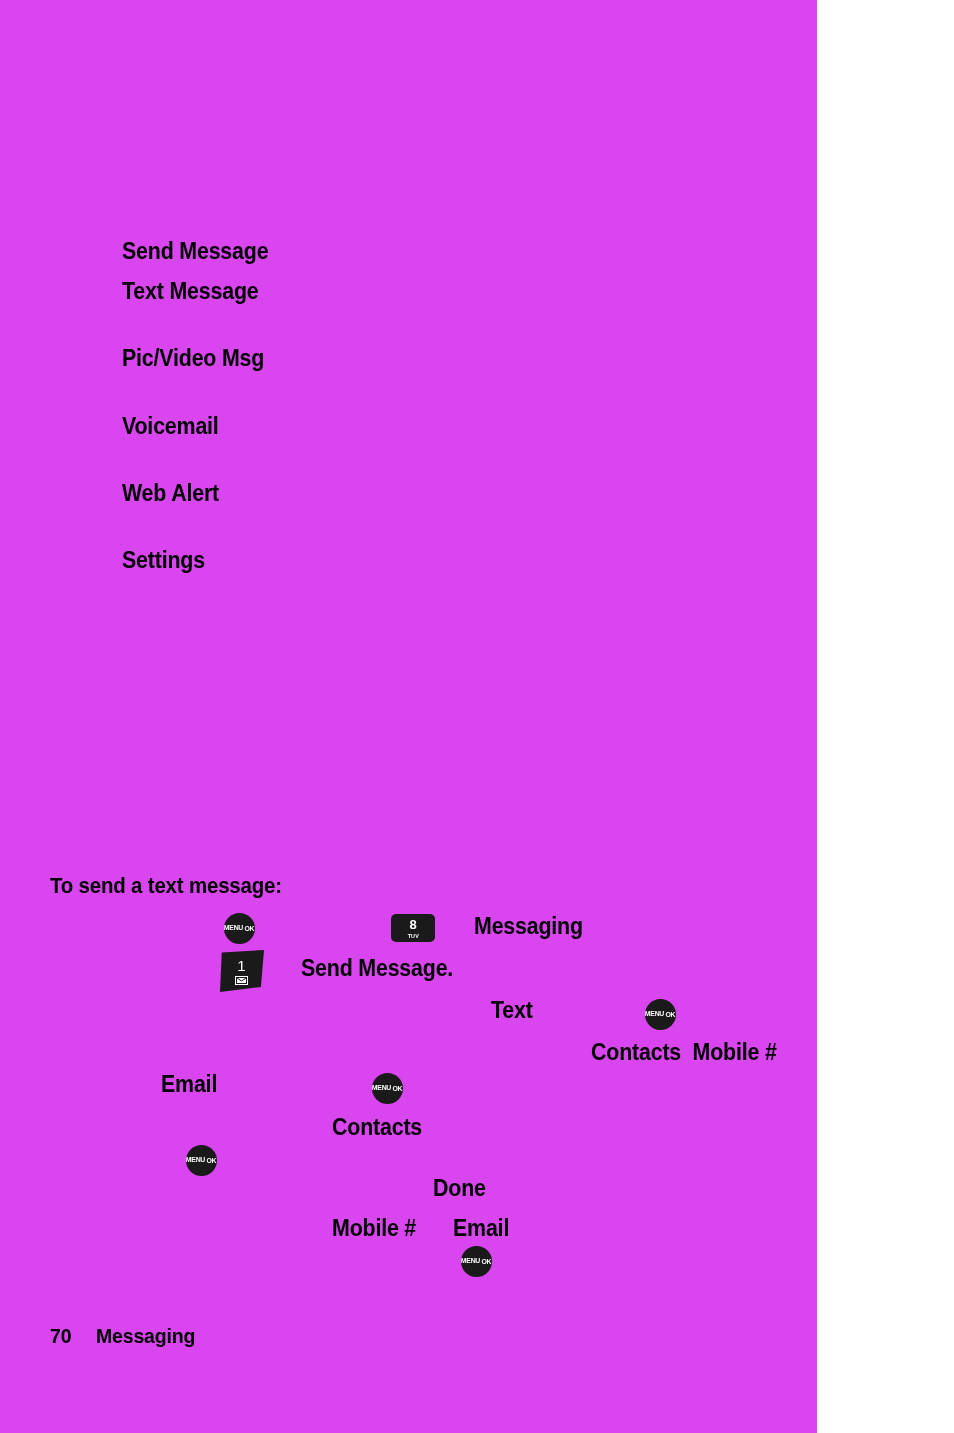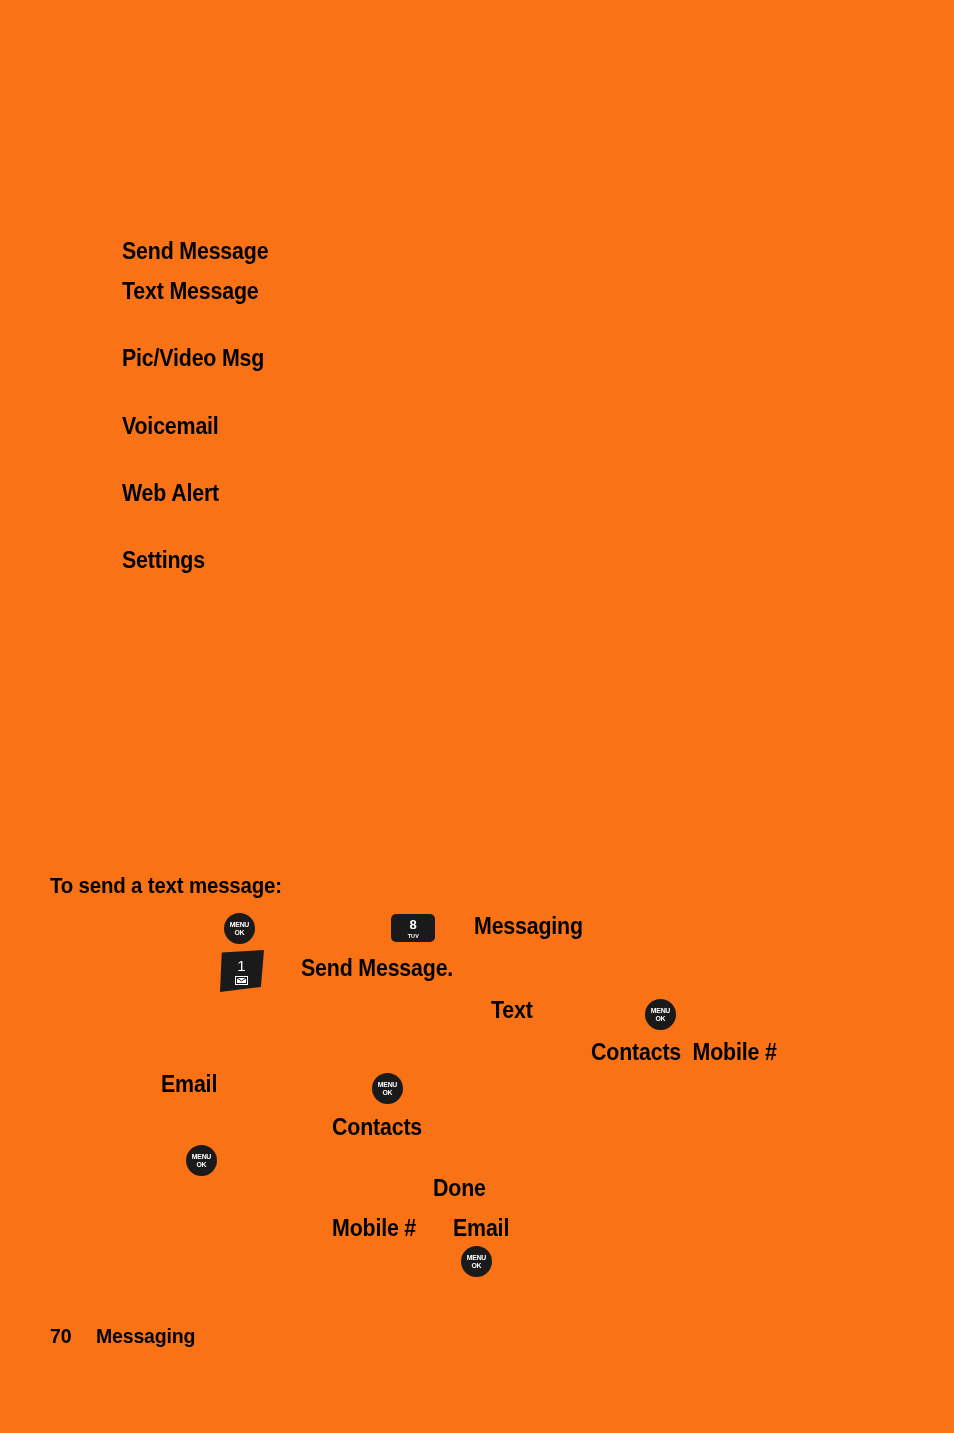--- a/index.html
+++ b/index.html
@@ -7,23 +7,23 @@
     margin: 0;
     padding: 0;
     background: #ffffff;
   }
   body {
     font-family: "Liberation Sans", "DejaVu Sans", sans-serif;
     color: #000000;
   }
   #page {
     position: relative;
-    width: 954px;
+    width: 817px;
     height: 1433px;
-    background: #f97316;
+    background: #d946ef;
     overflow: hidden;
   }
   .abs {
     position: absolute;
     white-space: pre;
   }
   
   .bold-term {
     font-family: "Liberation Sans Narrow", "Liberation Sans", "DejaVu Sans Condensed", sans-serif;
     font-weight: bold;
@@ -51,23 +51,22 @@
 
   
   .key-menuok {
     position: absolute;
     width: 31px;
     height: 31px;
     border-radius: 50%;
     background: #1a1a1a;
     color: #ffffff;
     display: flex;
-    flex-direction: column;
-    align-items: center;
-    justify-content: center;
+    align-items: center;
+    justify-content: flex-end;
     font-family: "Liberation Sans", "DejaVu Sans", sans-serif;
     font-weight: bold;
     line-height: 1;
     overflow: hidden;
   }
   .key-menuok .kl-top {
     font-size: 7.5px;
     letter-spacing: -0.3px;
     transform: scaleX(0.92);
     margin-bottom: 1px;

